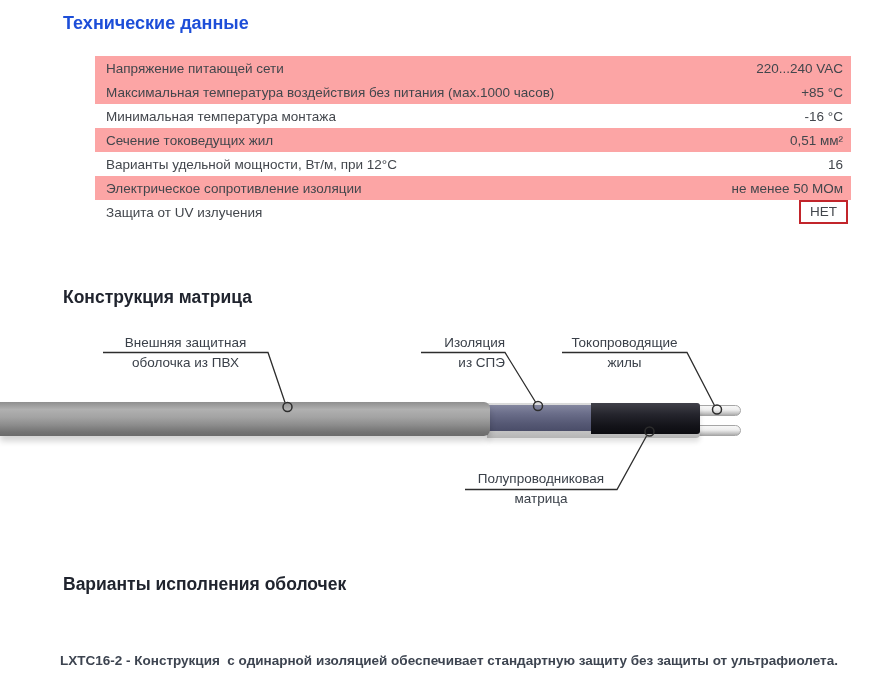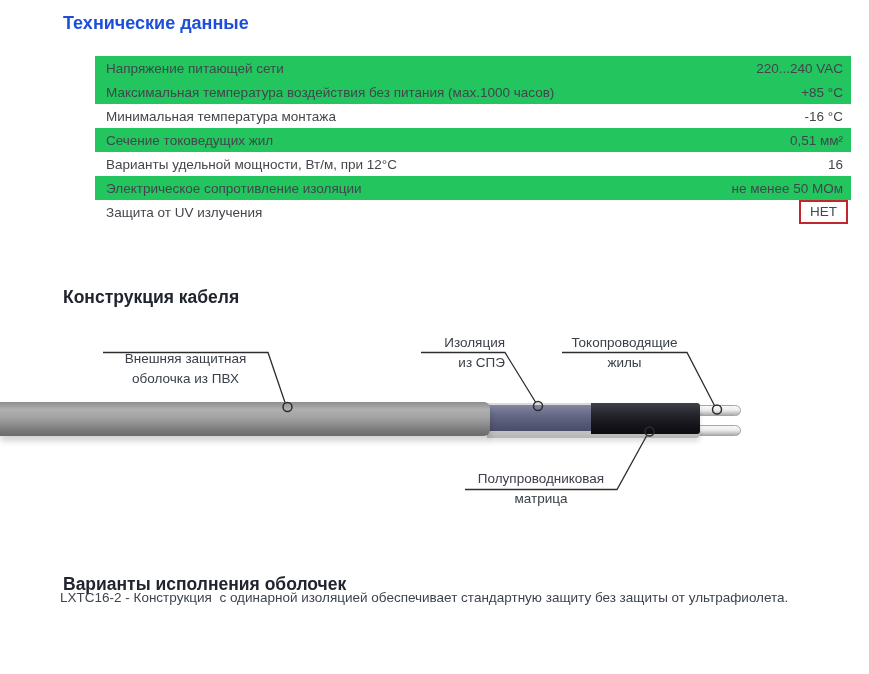--- a/index.html
+++ b/index.html
@@ -26,21 +26,21 @@
   }
   .trow {
     height: 24px;
     display: flex;
     align-items: center;
     justify-content: space-between;
     padding: 0 8px 0 11px;
     font-size: 13.5px;
     color: #42464c;
   }
-  .trow.stripe { background: #22c55e; }
+  .trow.stripe { background: #fca5a5; }
   .tlabel { white-space: nowrap; }
   .tvalue { white-space: nowrap; }
   .trow.last { padding-right: 3px; gap: 48px; }
   .boxed {
     border: 2px solid #c2252b;
     padding: 1px 9px;
     line-height: 18px;
   }
   .h2 {
     position: absolute;
@@ -106,32 +106,33 @@
     pointer-events: none;
   }
   .diagram-label {
     position: absolute;
     text-align: center;
     font-size: 13.5px;
     line-height: 20px;
     color: #3a4049;
     z-index: 7;
   }
-  .label-sheath { left: 103px; top: 333px; width: 165px; margin-top: 16px; }
+  .label-sheath { left: 103px; top: 333px; width: 165px; }
   .label-insulation { left: 421px; top: 333px; width: 84px; text-align: right; }
   .label-conductors { left: 562px; top: 333px; width: 125px; }
   .label-matrix { left: 465px; top: 469px; width: 152px; }
 
   .variants-text {
     position: absolute;
-    left: 60px; top: 590px;
+    left: 60px; top: 653px;
     width: 780px;
     font-size: 13.5px;
     color: #3d4450;
     white-space: pre-wrap;
+    font-weight: bold;
   }
 </style>
 </head>
 <body>
 
 <div class="page">
 
   <div class="page-title">Технические данные</div>
 
   <div class="spec-table">
@@ -158,21 +159,21 @@
     <div class="trow stripe">
       <span class="tlabel">Электрическое сопротивление изоляции</span>
       <span class="tvalue">не менее 50 МОм</span>
     </div>
     <div class="trow last">
       <span class="tlabel">Защита от UV излучения</span>
       <span class="tvalue boxed">НЕТ</span>
     </div>
   </div>
 
-  <div class="h2 h2-construction">Конструкция кабеля</div>
+  <div class="h2 h2-construction">Конструкция матрица</div>
 
   <div>
     <div class="wire wire-top"></div>
     <div class="wire wire-bottom"></div>
     <div class="cable-sleeve"></div>
     <div class="cable-insulation"></div>
     <div class="cable-matrix"></div>
     <div class="cable-sheath"></div>
 
     <svg class="leader-overlay" width="869" height="674" viewBox="0 0 869 674">

